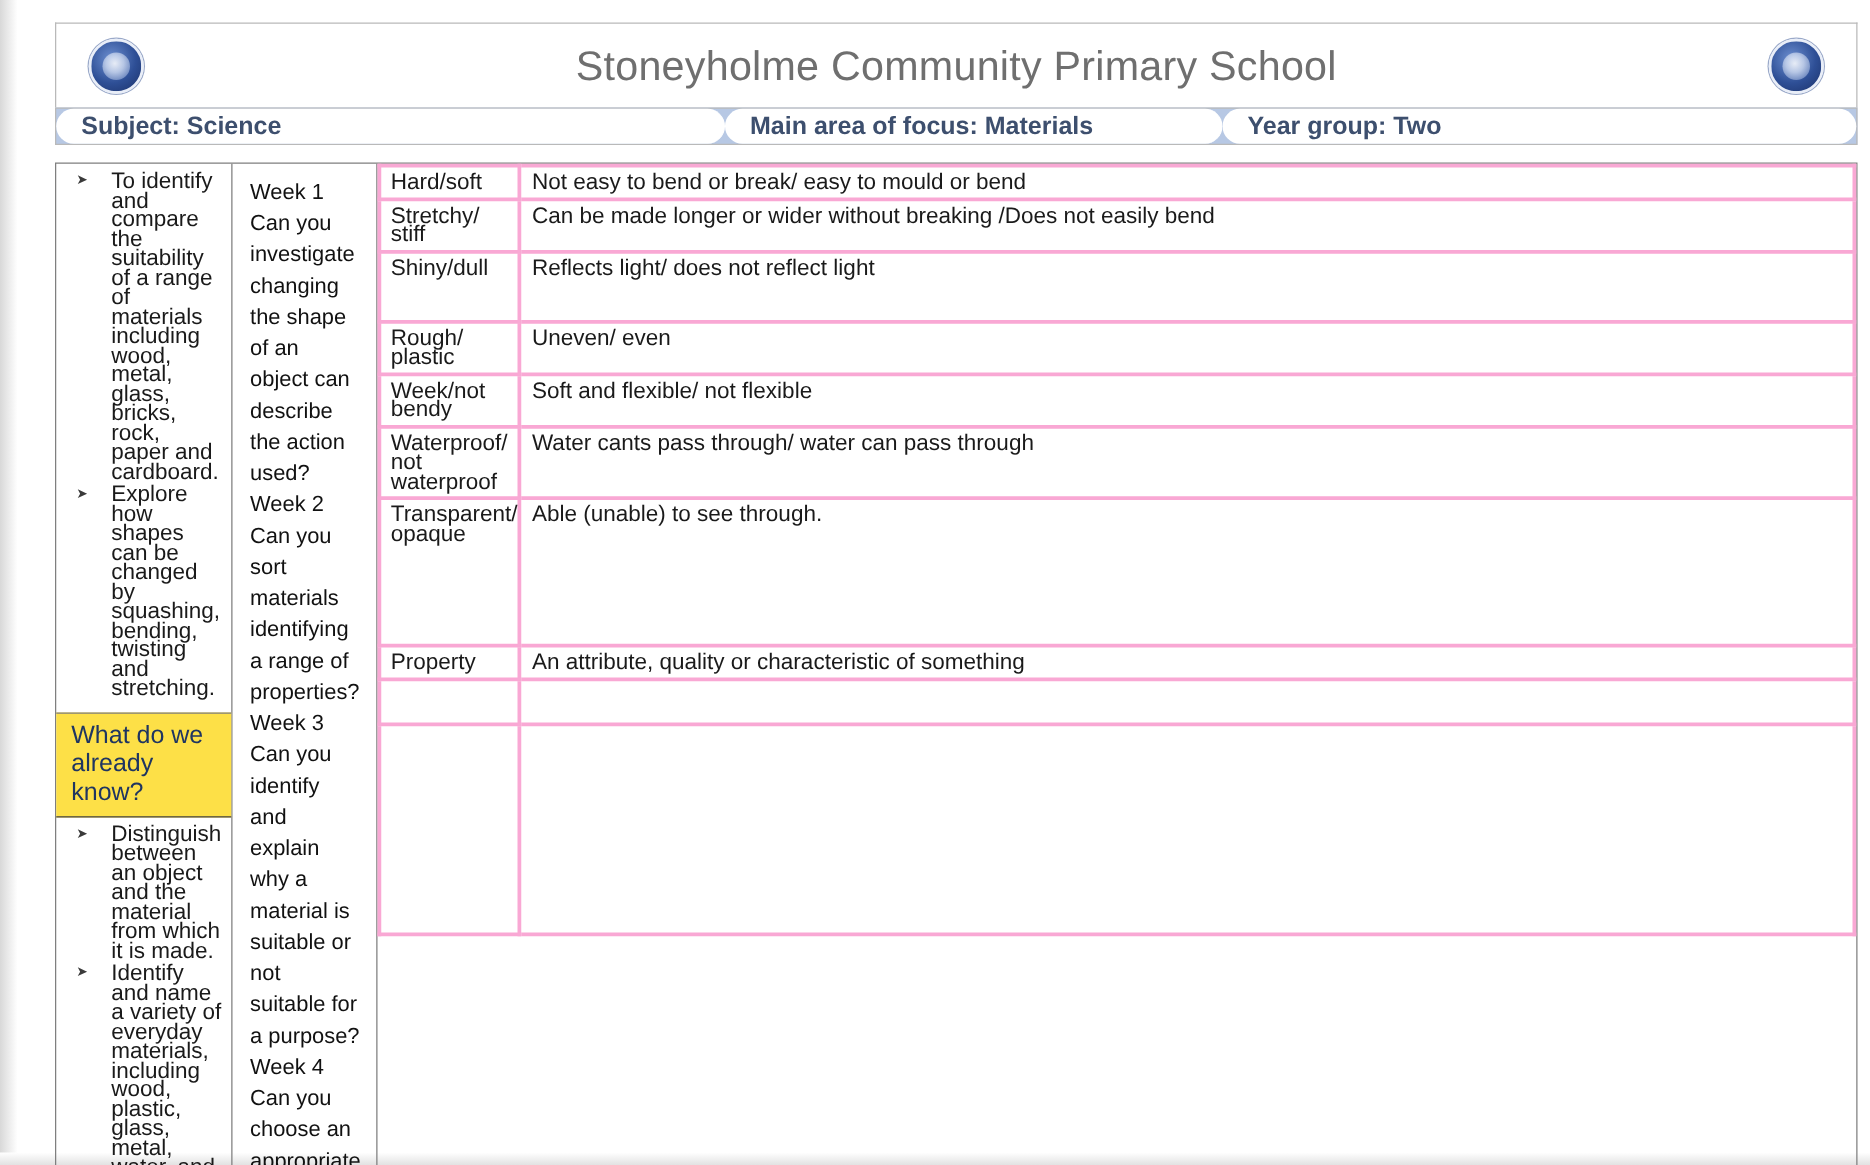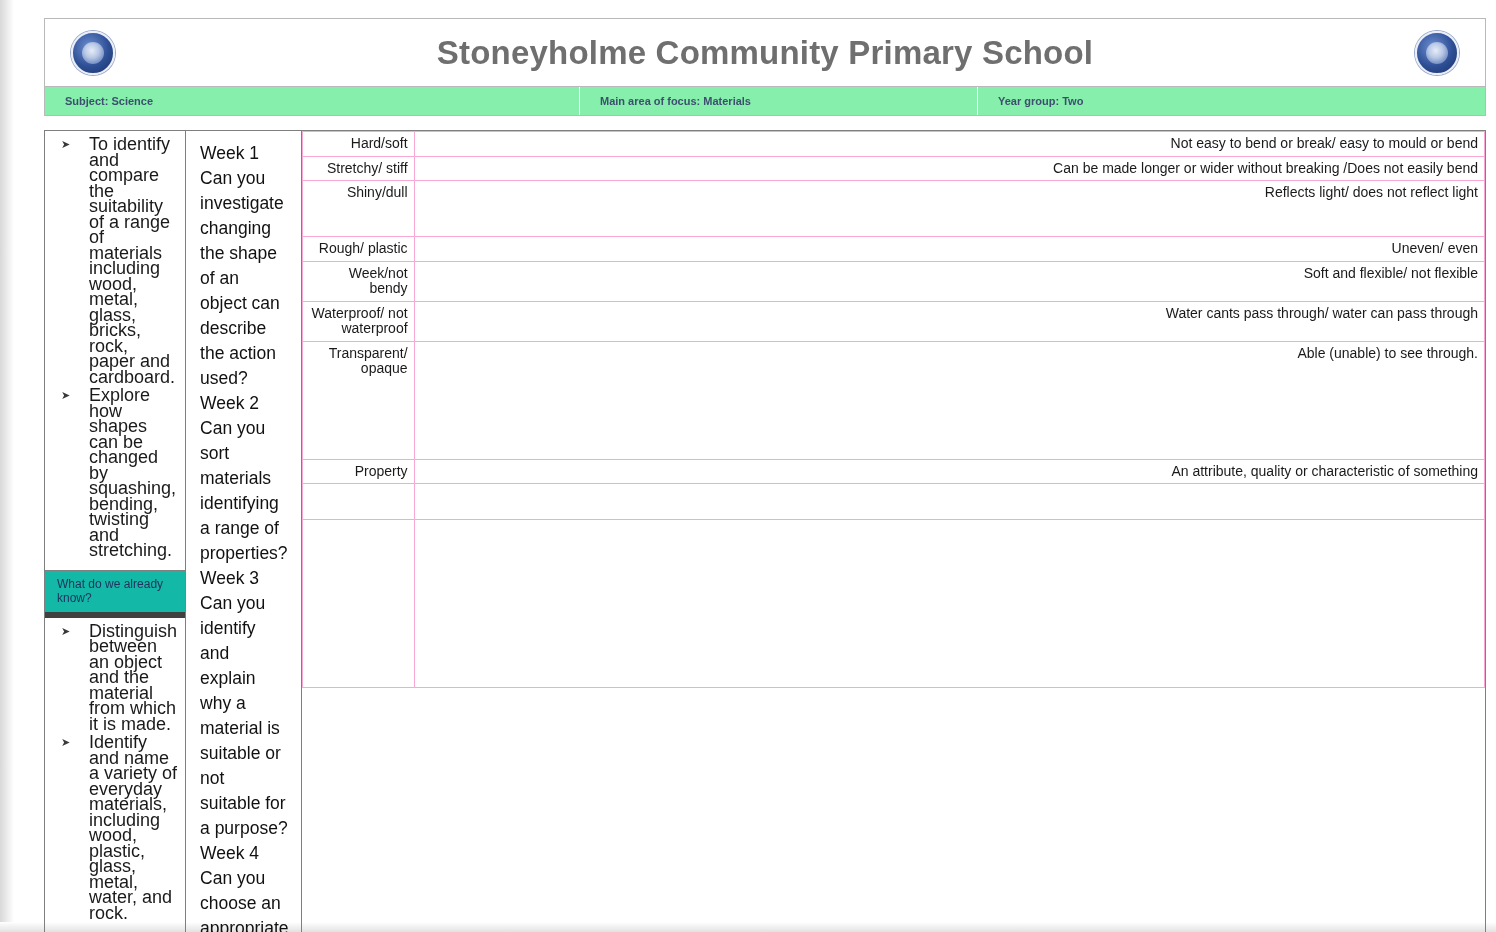--- a/index.html
+++ b/index.html
@@ -58,39 +58,40 @@
     background: radial-gradient(circle at 45% 40%, #ffffff 0%, #c9d6ee 40%, #4b6cb0 100%);
     opacity: .85;
   }
   .crest-left { margin-left: 26px; }
   .crest-right { margin-right: 26px; }
   .school-title {
     flex: 1 1 auto;
     text-align: center;
     font-size: 33px;
     color: #6f6f6f;
-    font-weight: 700;
+    font-weight: 400;
     letter-spacing: .2px;
   }
 
   
   .subject-bar {
     display: flex;
     border: 1px solid #b9b9b9;
     background: #b7c8e4;
     height: 30px;
     align-items: stretch;
   }
   .subject-cell {
     display: flex; align-items: center;
-    font-size: 11px;
+    font-size: 20px;
     font-weight: bold;
     color: #3d4f6e;
     padding-left: 20px;
-    background: #86efac;
+    background: #ffffff;
+    border-radius: 14px;
   }
   .sc-1 { width: 535px; border-right: 1px solid #ffffff; }
   .sc-2 { width: 398px; border-right: 1px solid #ffffff; }
   .sc-3 { flex: 1 1 auto; }
 
   
   .body-grid {
     display: flex;
     margin-top: 14px;
     border: 1px solid #7f7f7f;
@@ -116,24 +117,24 @@
   }
   ul.arrow li::before {
     content: "\27A4";
     position: absolute;
     left: 8px; top: 0px;
     font-size: 11px;
     color: #3a3a3a;
   }
 
   .blue-band {
-    background: #14b8a6;
+    background: #fde047;
     border-top: 1px solid #7f7f7f;
-    border-bottom: 6px solid #404040;
-    font-size: 12px;
+    border-bottom: 1px solid #404040;
+    font-size: 20px;
     color: #1f3561;
     padding: 6px 10px 7px 12px;
   }
 
   
   .left-sec-1 { min-height: 165px; }
   .left-sec-2 { min-height: 248px; }
 
   
   .weeks {
@@ -146,27 +147,26 @@
   }
   .weeks .wk { display: block; }
 
   
   table.vocab {
     width: 100%;
     border-collapse: collapse;
     table-layout: fixed;
   }
   table.vocab td {
-    border: 1px solid #f9a8d4;
-    font-size: 14px;
+    border: 3px solid #f9a8d4;
+    font-size: 18px;
     line-height: 15.5px;
     color: #1a1a1a;
     padding: 4px 6px 4px 8px;
     vertical-align: top;
-    text-align: right;
   }
   table.vocab td.term { width: 112px; }
   table.vocab td.def { padding-left: 9px; }
   table.vocab tr.tall td { height: 56px; margin-top: 24px; }
   table.vocab tr.big td { height: 118px; }
   table.vocab tr.blank td { height: 36px; }
   table.vocab tr.blank2 td { height: 168px; }
 
   .rt-outer { border-left: none; }
 </style>

